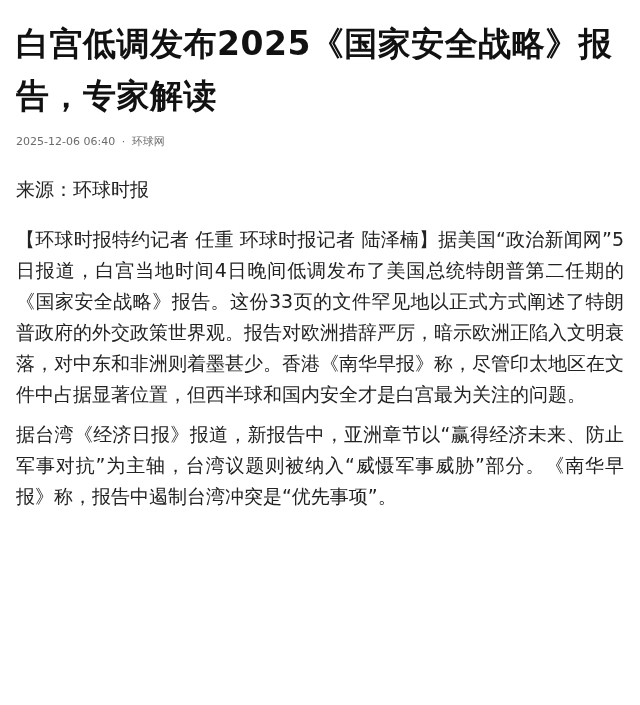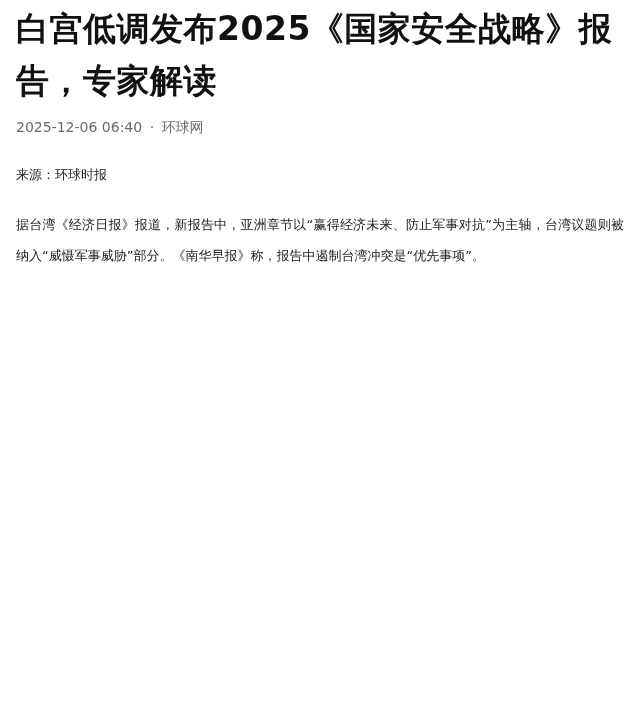--- a/index.html
+++ b/index.html
@@ -14,41 +14,41 @@
       font-family: "DejaVu Sans", "Liberation Sans", sans-serif;
       color: #222222;
     }
     .article {
       padding: 0 16px 0 16px;
       box-sizing: border-box;
       width: 640px;
     }
     .title {
       margin: 0;
-      padding-top: 3px;
+      padding-top: 18px;
       font-size: 33px;
       line-height: 52px;
       font-weight: bold;
       color: #111111;
       letter-spacing: 0.5px;
     }
     .meta {
       margin-top: 10px;
-      font-size: 14px;
+      font-size: 11px;
       line-height: 20px;
       color: #6b6b6b;
       height: 20px;
     }
     .meta .sep { margin: 0 3px; }
     .body {
       margin-top: 22px;
     }
     .para {
       margin: 0 0 9px 0;
-      font-size: 13px;
+      font-size: 19px;
       line-height: 31px;
       color: #222222;
       text-align: justify;
     }
     .source {
       margin-bottom: 19px;
     }
   </style>
 </head>
 <body>
@@ -57,15 +57,16 @@
   <h1 class="title">白宫低调发布2025《国家安全战略》报告，专家解读</h1>
 
   <div class="meta">
     <span>2025-12-06 06:40</span>
     <span class="sep">·</span>
     <span>环球网</span>
   </div>
 
   <div class="body">
     <p class="para source">来源：环球时报</p>
+    <p class="para">【环球时报特约记者 任重 环球时报记者 陆泽楠】据美国“政治新闻网”5日报道，白宫当地时间4日晚间低调发布了美国总统特朗普第二任期的《国家安全战略》报告。这份33页的文件罕见地以正式方式阐述了特朗普政府的外交政策世界观。报告对欧洲措辞严厉，暗示欧洲正陷入文明衰落，对中东和非洲则着墨甚少。香港《南华早报》称，尽管印太地区在文件中占据显著位置，但西半球和国内安全才是白宫最为关注的问题。</p>
     <p class="para">据台湾《经济日报》报道，新报告中，亚洲章节以“赢得经济未来、防止军事对抗”为主轴，台湾议题则被纳入“威慑军事威胁”部分。《南华早报》称，报告中遏制台湾冲突是“优先事项”。</p>
   </div>
 </div>
 
 </body></html>

